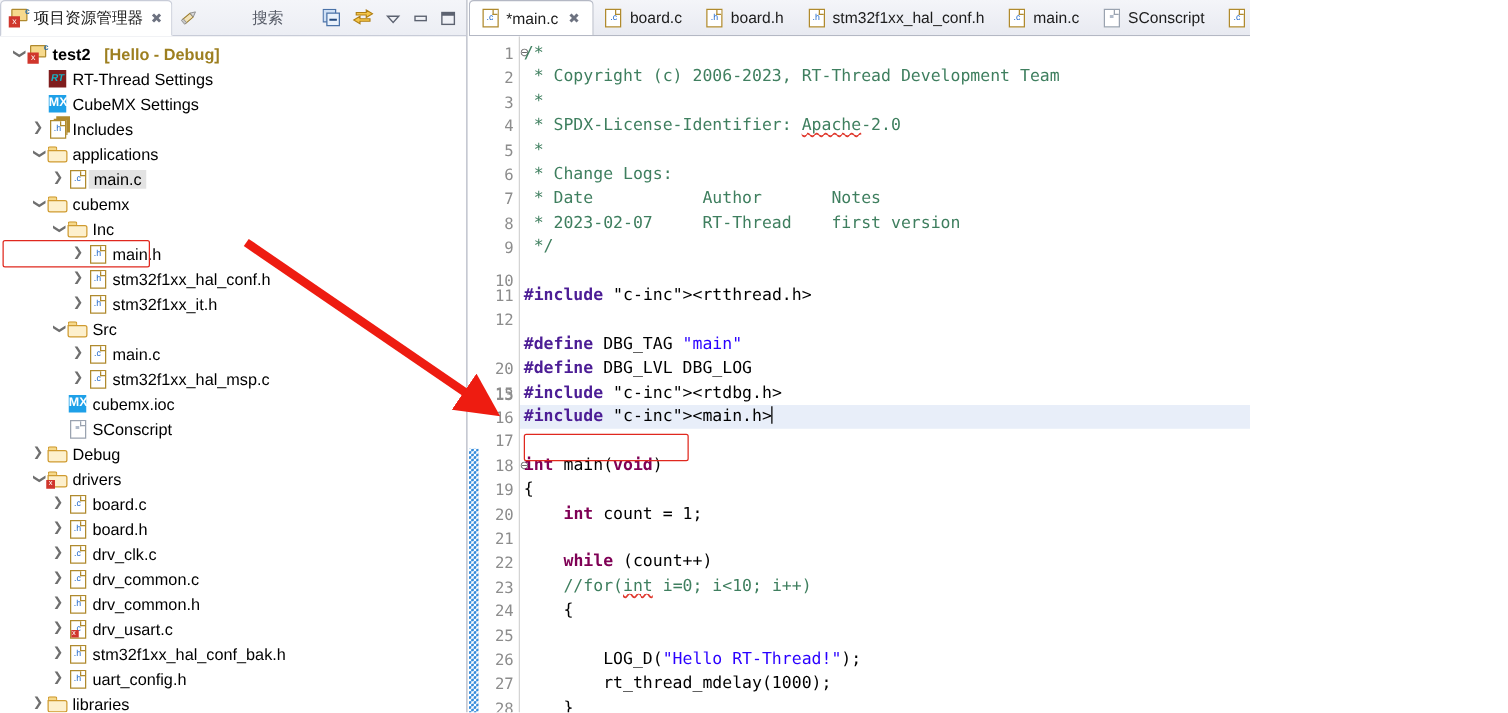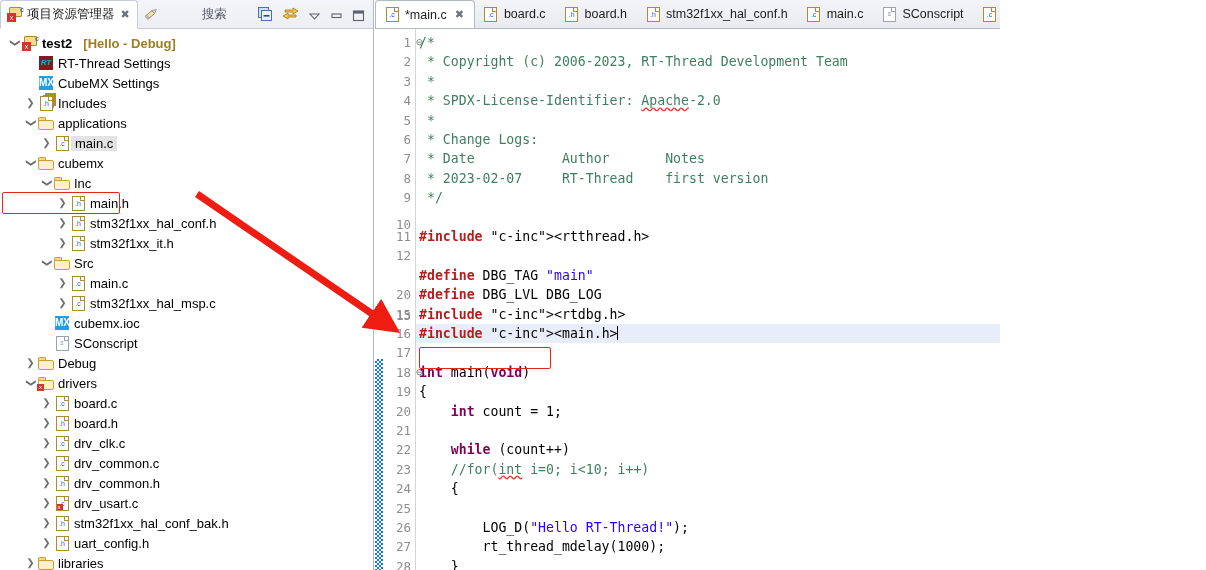--- a/index.html
+++ b/index.html
@@ -278,21 +278,21 @@
     line-height: 19.4px;
     white-space: pre;
   }
   .cline { height: 19.4px; padding-left: 3px; }
   .cline.hl {
     background: #e8eef9;
     width: 100%;
   }
   .c-comment { color: #3f7f5f; }
   .c-kw { color: #7f0055; font-weight: bold; }
-  .c-pp { color: #b91c1c; font-weight: bold; }
+  .c-pp { color: #4c1d95; font-weight: bold; }
   .c-str { color: #2a00ff; }
   .c-plain { color: #000000; }
   .squiggle {
     text-decoration: underline;
     text-decoration-style: wavy;
     text-decoration-color: #e03a2f;
     text-decoration-skip-ink: none;
   }
   .caret {
     display: inline-block;

